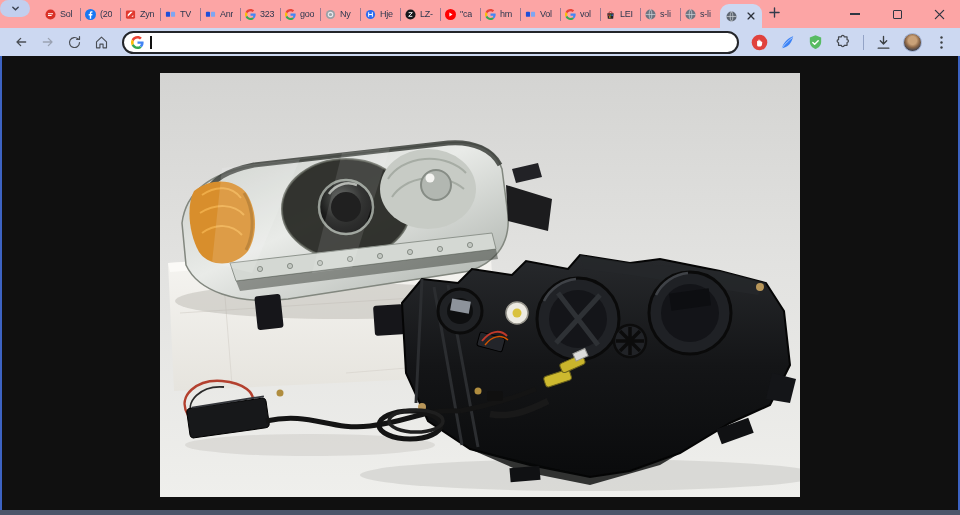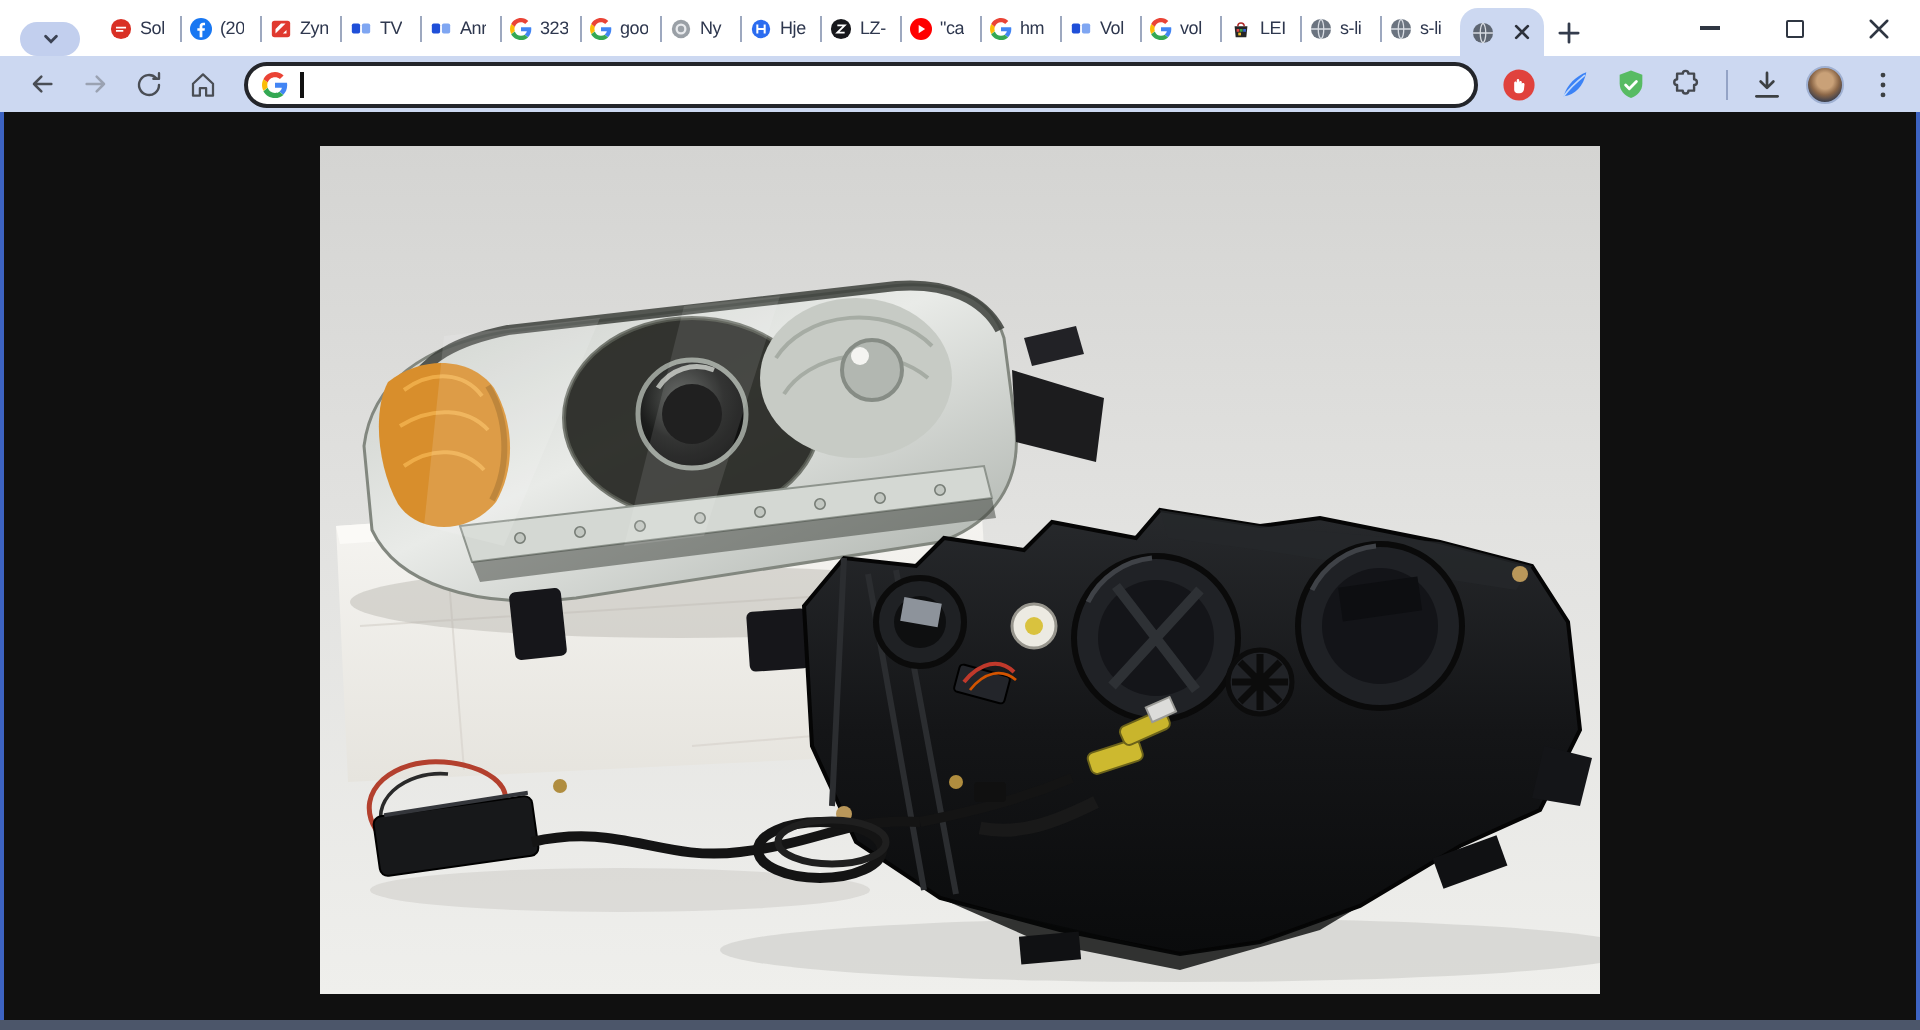--- a/index.html
+++ b/index.html
@@ -1,22 +1,22 @@
 <!DOCTYPE html>
 <html><head>
 <meta charset="utf-8">
 <style>
   * { margin:0; padding:0; box-sizing:border-box; }
   html,body { width:960px; height:515px; overflow:hidden; background:#101010;
     font-family:"Liberation Sans", sans-serif; }
   .window { width:960px; height:515px; display:flex; flex-direction:column; }
 
   
-  .tabstrip { height:28px; background:#ffffff; display:flex; align-items:flex-end;
-    padding-left:10px; flex:0 0 28px; }
+  .tabstrip { height:28px; background:#fca5a5; display:flex; align-items:flex-start;
+    padding-left:0; flex:0 0 28px; }
   .tab-search { width:30px; height:17px; border-radius:9px; background:#c2cfee;
     display:flex; align-items:center; justify-content:center; margin-right:10px; flex:0 0 auto; }
   .tabs { display:flex; align-items:center; height:28px; }
   .tab { position:relative; width:40px; height:28px; display:flex; align-items:center;
     gap:4px; padding:0 5px; cursor:default; flex:0 0 auto; }
   .tab + .tab::before { content:""; position:absolute; left:0; top:8px; width:1px;
     height:13px; background:rgba(60,82,128,.5); }
   .tab.active::before { display:none; }
   .tab.active { width:42px; height:24px; margin-top:4px; background:#ccd8f1;
     border-radius:9px 9px 0 0; justify-content:space-between; padding:0 6px; }

